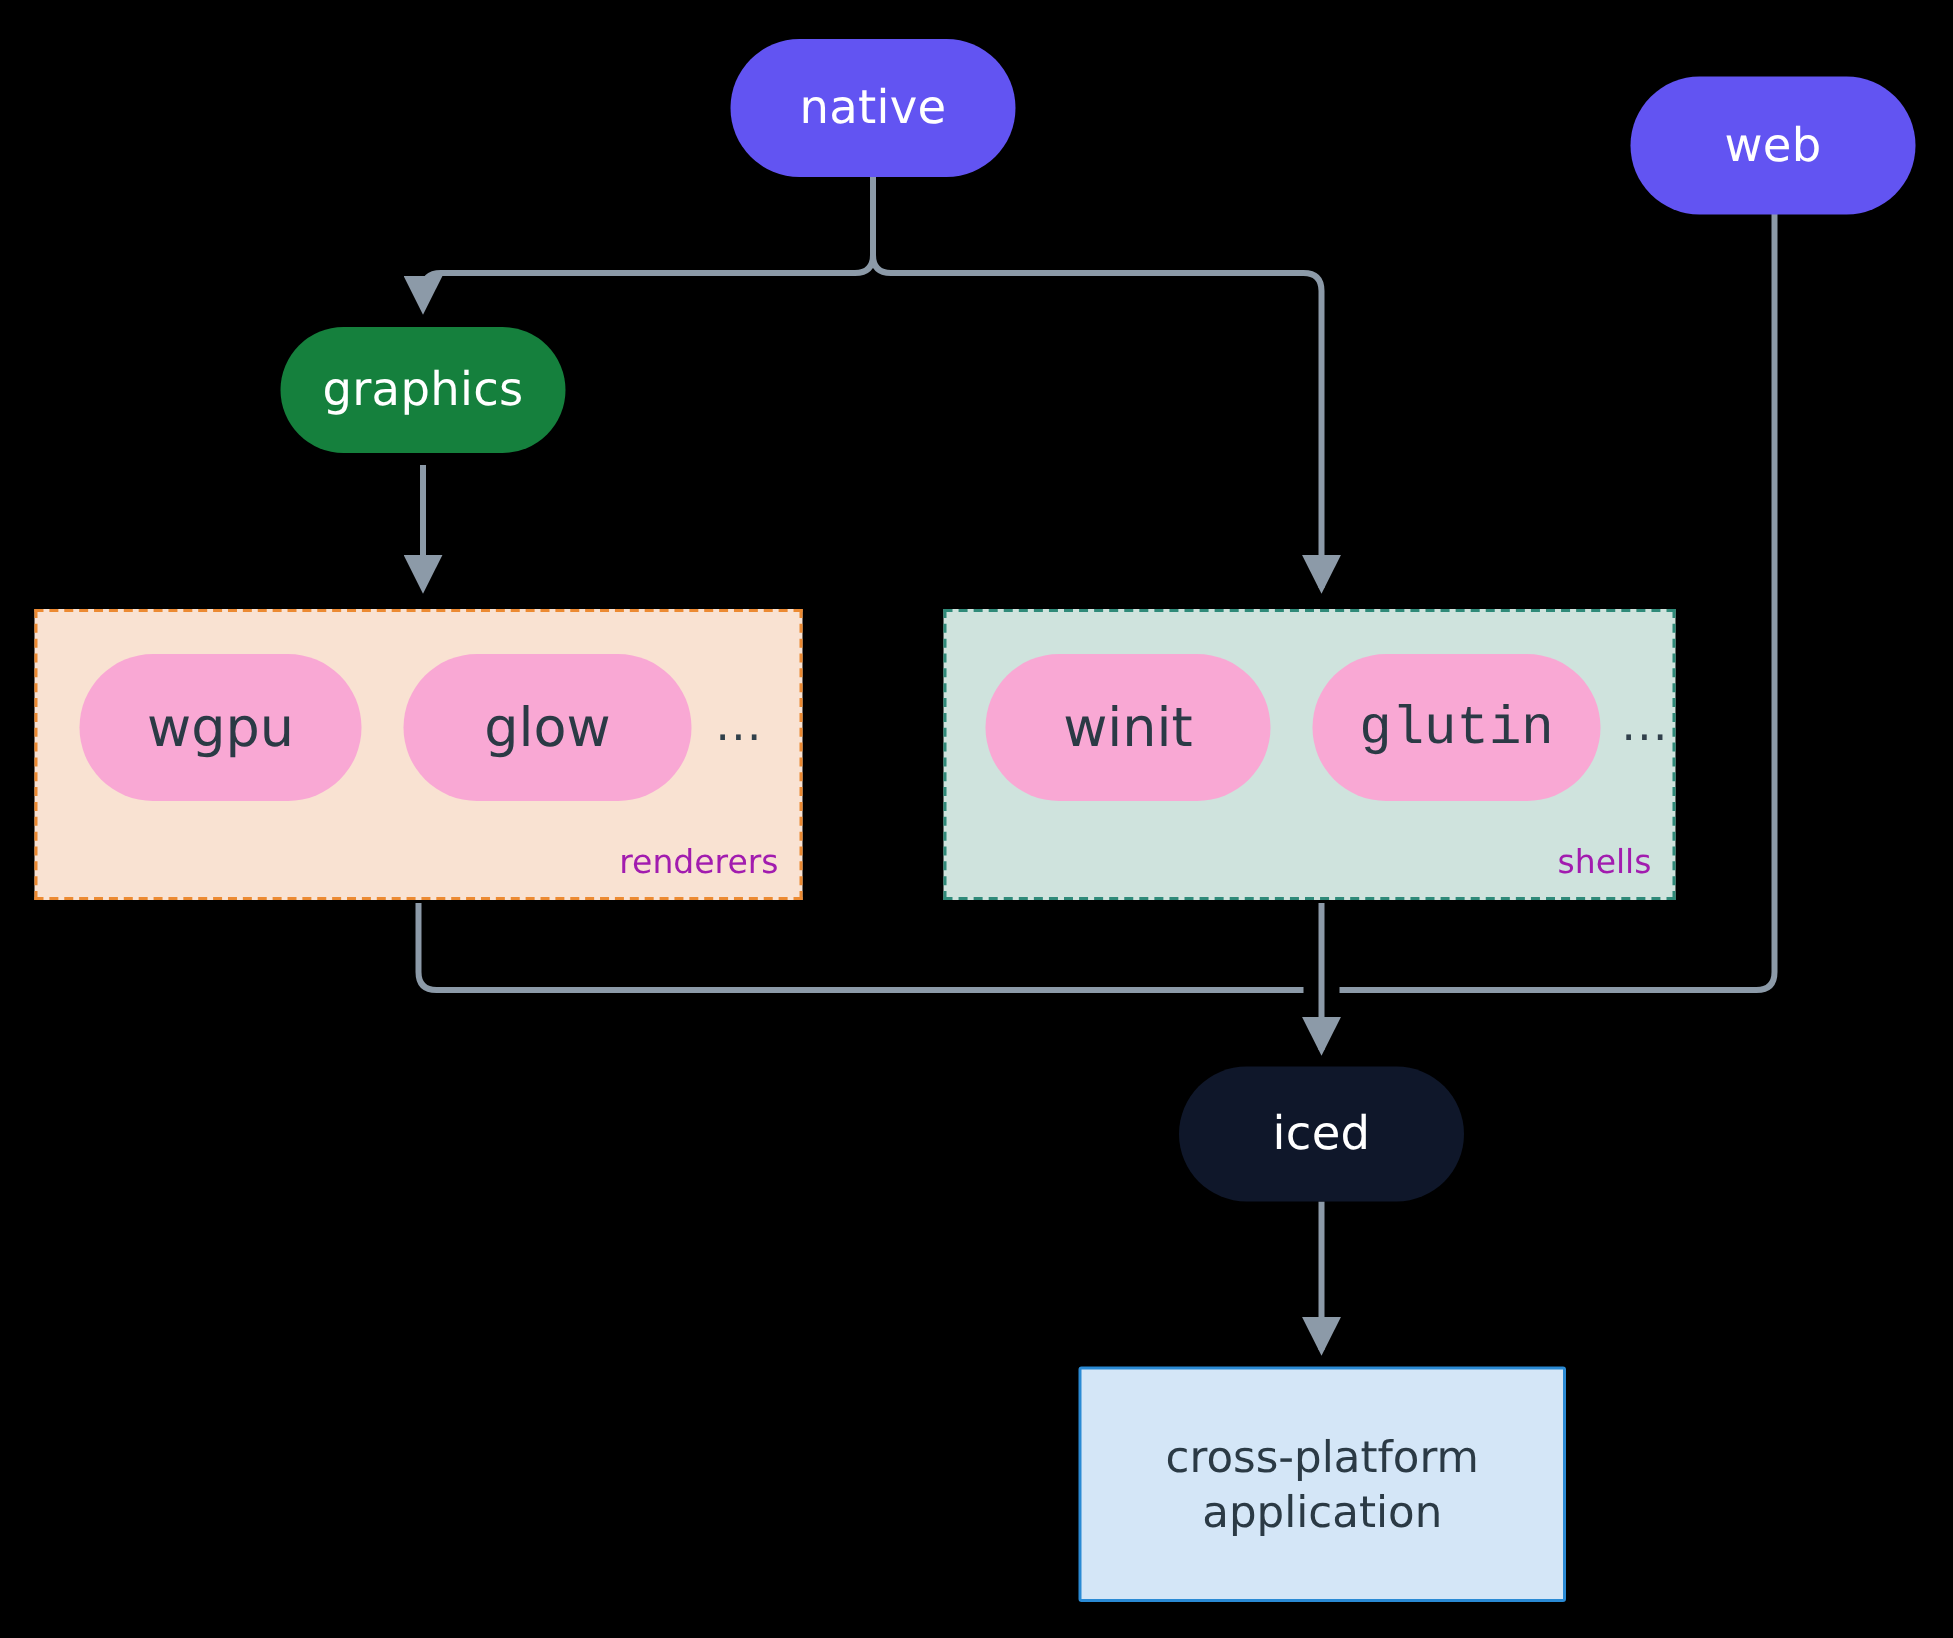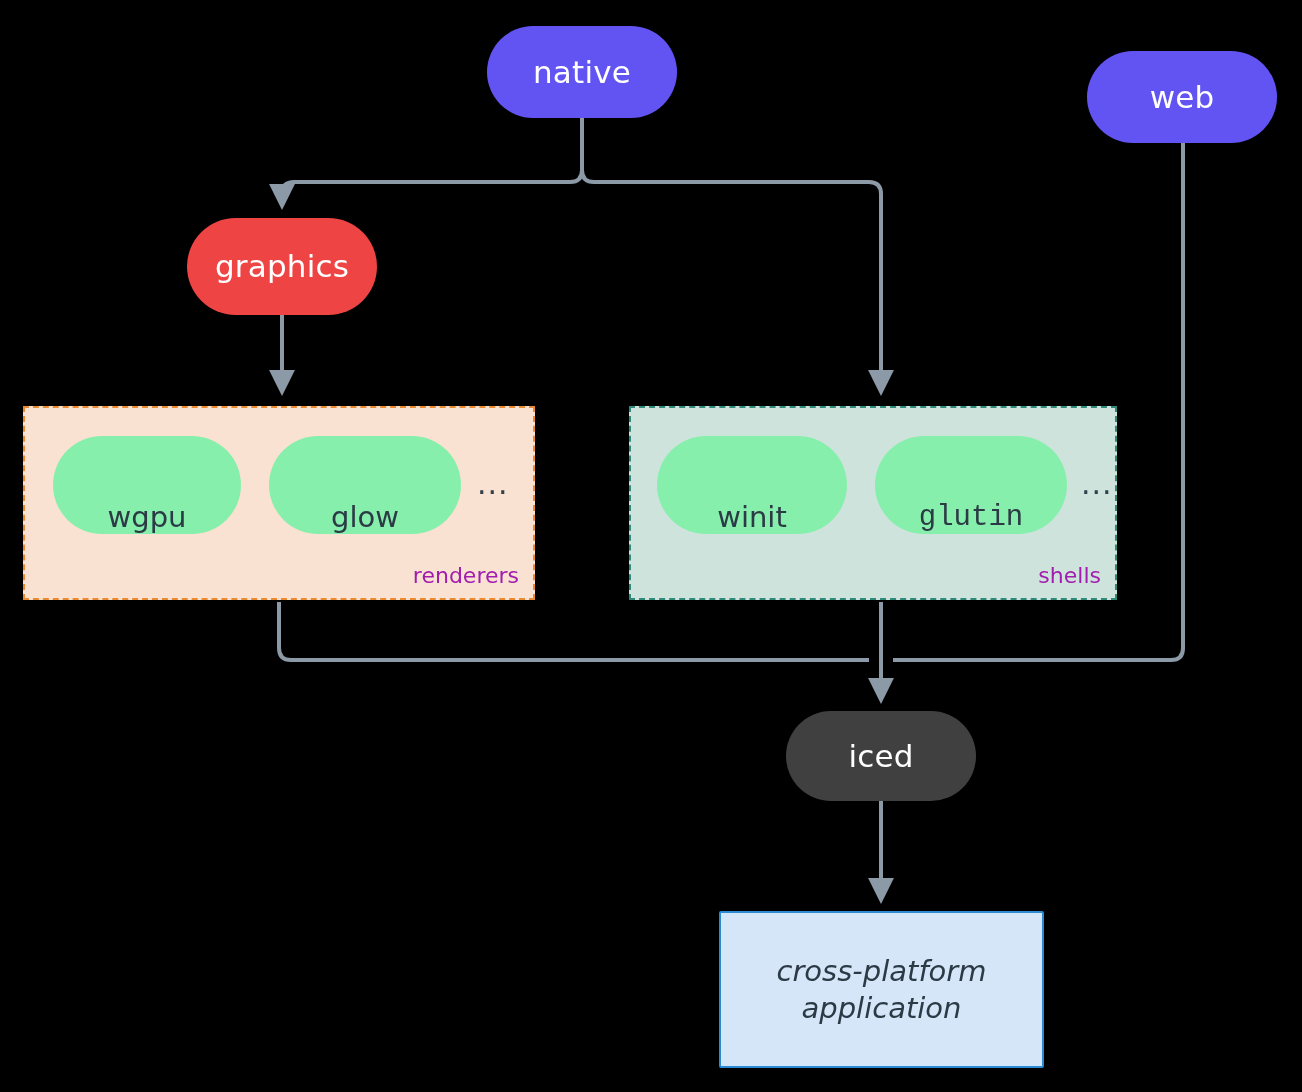--- a/index.html
+++ b/index.html
@@ -54,29 +54,29 @@
     top: 26px;
     width: 190px;
     height: 92px;
     background: #6254F2;
     margin-top: 25px;
   }
   .pill-graphics {
     left: 187px;
     top: 218px;
     width: 190px;
-    height: 97px;
-    background: #ef4444;
+    height: 84px;
+    background: #15803d;
   }
   .pill-iced {
     left: 786px;
     top: 711px;
     width: 190px;
     height: 90px;
-    background: #404040;
+    background: #0f172a;
   }
   
   .group {
     position: absolute;
     box-sizing: border-box;
   }
   .group-renderers {
     left: 23px;
     top: 406px;
     width: 512px;
@@ -97,26 +97,26 @@
     position: absolute;
     right: 14px;
     bottom: 10px;
     font-size: 22px;
     color: #a21caf;
   }
   
   .chip {
     position: absolute;
     display: flex;
-    align-items: flex-end;
+    align-items: center;
     justify-content: center;
-    background: #86efac;
+    background: #f9a8d4;
     border-radius: 999px;
     color: #2B3A45;
-    font-size: 29px;
+    font-size: 36px;
     box-sizing: border-box;
   }
   .chip-wgpu  { left: 28px;  top: 28px; width: 188px; height: 98px; }
   .chip-glow  { left: 244px; top: 28px; width: 192px; height: 98px; }
   .chip-winit { left: 26px;  top: 28px; width: 190px; height: 98px; }
   .chip-glutin{ left: 244px; top: 28px; width: 192px; height: 98px; font-family: Liberation Mono, monospace; }
   .ellipsis {
     position: absolute;
     top: 58px;
     font-size: 30px;
@@ -131,21 +131,21 @@
     top: 911px;
     width: 325px;
     height: 157px;
     background: #D4E6F7;
     border: 2px solid #2A8AD4;
     border-radius: 2px;
     color: #2B3A45;
     font-size: 29px;
     flex-direction: column;
   }
-  .box-app span { display: block; font-style: italic; }
+  .box-app span { display: block; }
 </style>
 </head>
 <body>
 
 <div id="diagram">
 
   <svg id="edges" viewBox="0 0 1302 1092">
     <defs>
       <marker id="arrow" viewBox="0 0 10 10" refX="8.5" refY="5" markerWidth="6.5" markerHeight="6.5" orient="auto-start-reverse">
         <path d="M 0 0 L 10 5 L 0 10 z" fill="#8C9AA8"></path>

